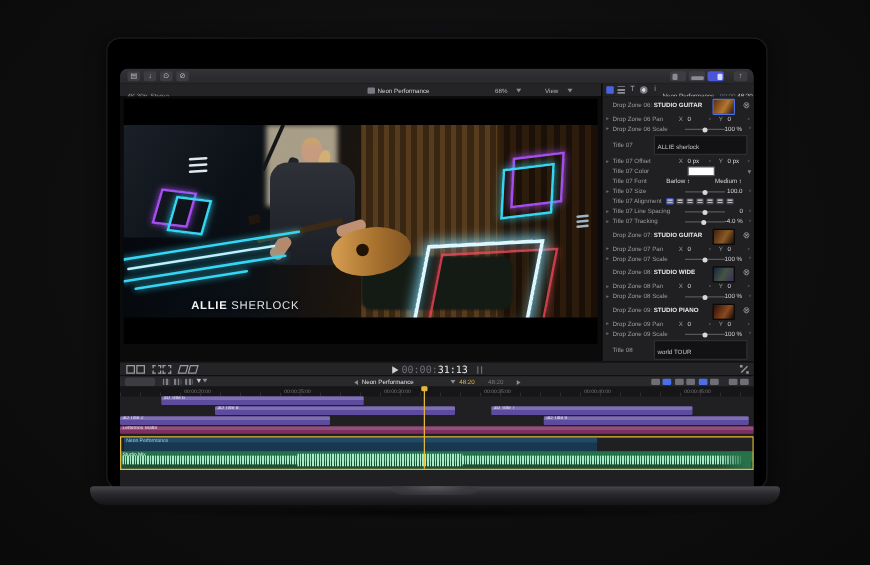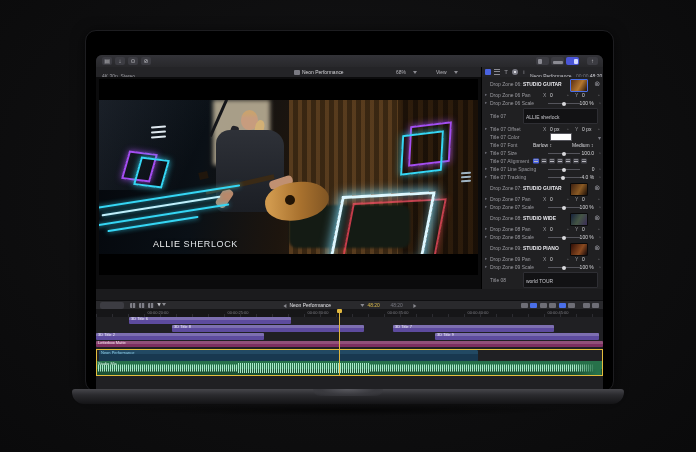--- a/index.html
+++ b/index.html
@@ -95,21 +95,21 @@
   .linesBL i:nth-child(2){left:2px;top:105px;width:120px;background:#bfeffb;}
   .linesBL i:nth-child(3){left:-4px;top:114px;width:135px;}
   .linesBL i:nth-child(4){left:8px;top:123px;width:92px;}
   .menuTL i,.menuR i{position:absolute;background:#dfe8ef;border-radius:1px;}
   .menuTL i{width:15px;height:2px;left:52px;transform:rotate(-4deg);}
   .menuTL i:nth-child(1){top:26px;} .menuTL i:nth-child(2){top:31px;} .menuTL i:nth-child(3){top:36px;}
   .menuR i{width:10px;height:1.5px;left:362px;background:#9fb3c2;transform:rotate(-5deg);}
   .menuR i:nth-child(1){top:72px;} .menuR i:nth-child(2){top:76px;} .menuR i:nth-child(3){top:80px;}
   .vtitle{position:absolute;left:54px;top:139px;color:#f2f4f6;font-size:9px;letter-spacing:.6px;
     text-shadow:0 0 3px rgba(0,0,0,.8);}
-  .vtitle b{font-weight:normal;margin-right:3px;}
+  .vtitle b{font-weight:bold;margin-right:3px;}
   .vtitle span{font-weight:normal;color:#dfe4e8;}
   
   .insp-header{position:absolute;left:385px;top:12px;width:122px;height:10px;background:#242427;
     border-left:1px solid #000;border-bottom:1px solid #0b0b0c;color:#c8c8cc;}
   .insp-tabs{position:absolute;left:3px;top:2px;display:flex;gap:3px;}
   .tab{width:6px;height:6px;border-radius:1px;background:#6a6a72;position:relative;font-size:6px;
     line-height:6px;text-align:center;color:#9a9aa2;}
   .tab.square{background:#4a63e0;}
   .tab.lines{background:transparent;}
   .tab.lines::before{content:"";position:absolute;inset:0;
@@ -500,20 +500,45 @@
             </div>
             <div class="irow textbox">
               <span class="lbl">Title 08</span>
               <span class="tbox">
                 <span class="m">world TOUR</span>
               </span>
             </div>
           </div>
       </div>
 
+      <div class="transport">
+        <div class="vtools" id="vtools">
+            <span class="vtool transform">
+              <i></i>
+              <i class="caret"></i>
+            </span>
+            <span class="vtool crop">
+              <i></i>
+              <i class="caret"></i>
+            </span>
+            <span class="vtool distort">
+              <i></i>
+              <i class="caret"></i>
+            </span>
+          </div>
+        <div class="tc">
+          <span class="play"></span>
+          <span class="tcode"><span class="dim">00:00:</span><span>31:13</span></span>
+          <span class="meters">
+              <i></i>
+              <i></i>
+            </span>
+        </div>
+        <div class="rsz"></div>
+      </div>
 
       <div class="tl-toolbar">
         <div class="index-btn"><span class="m">Index</span></div>
         <div class="tl-small">
             <i></i>
             <i></i>
             <i></i>
           </div>
         <div class="tool-dd">
             <span class="ptr"></span>

